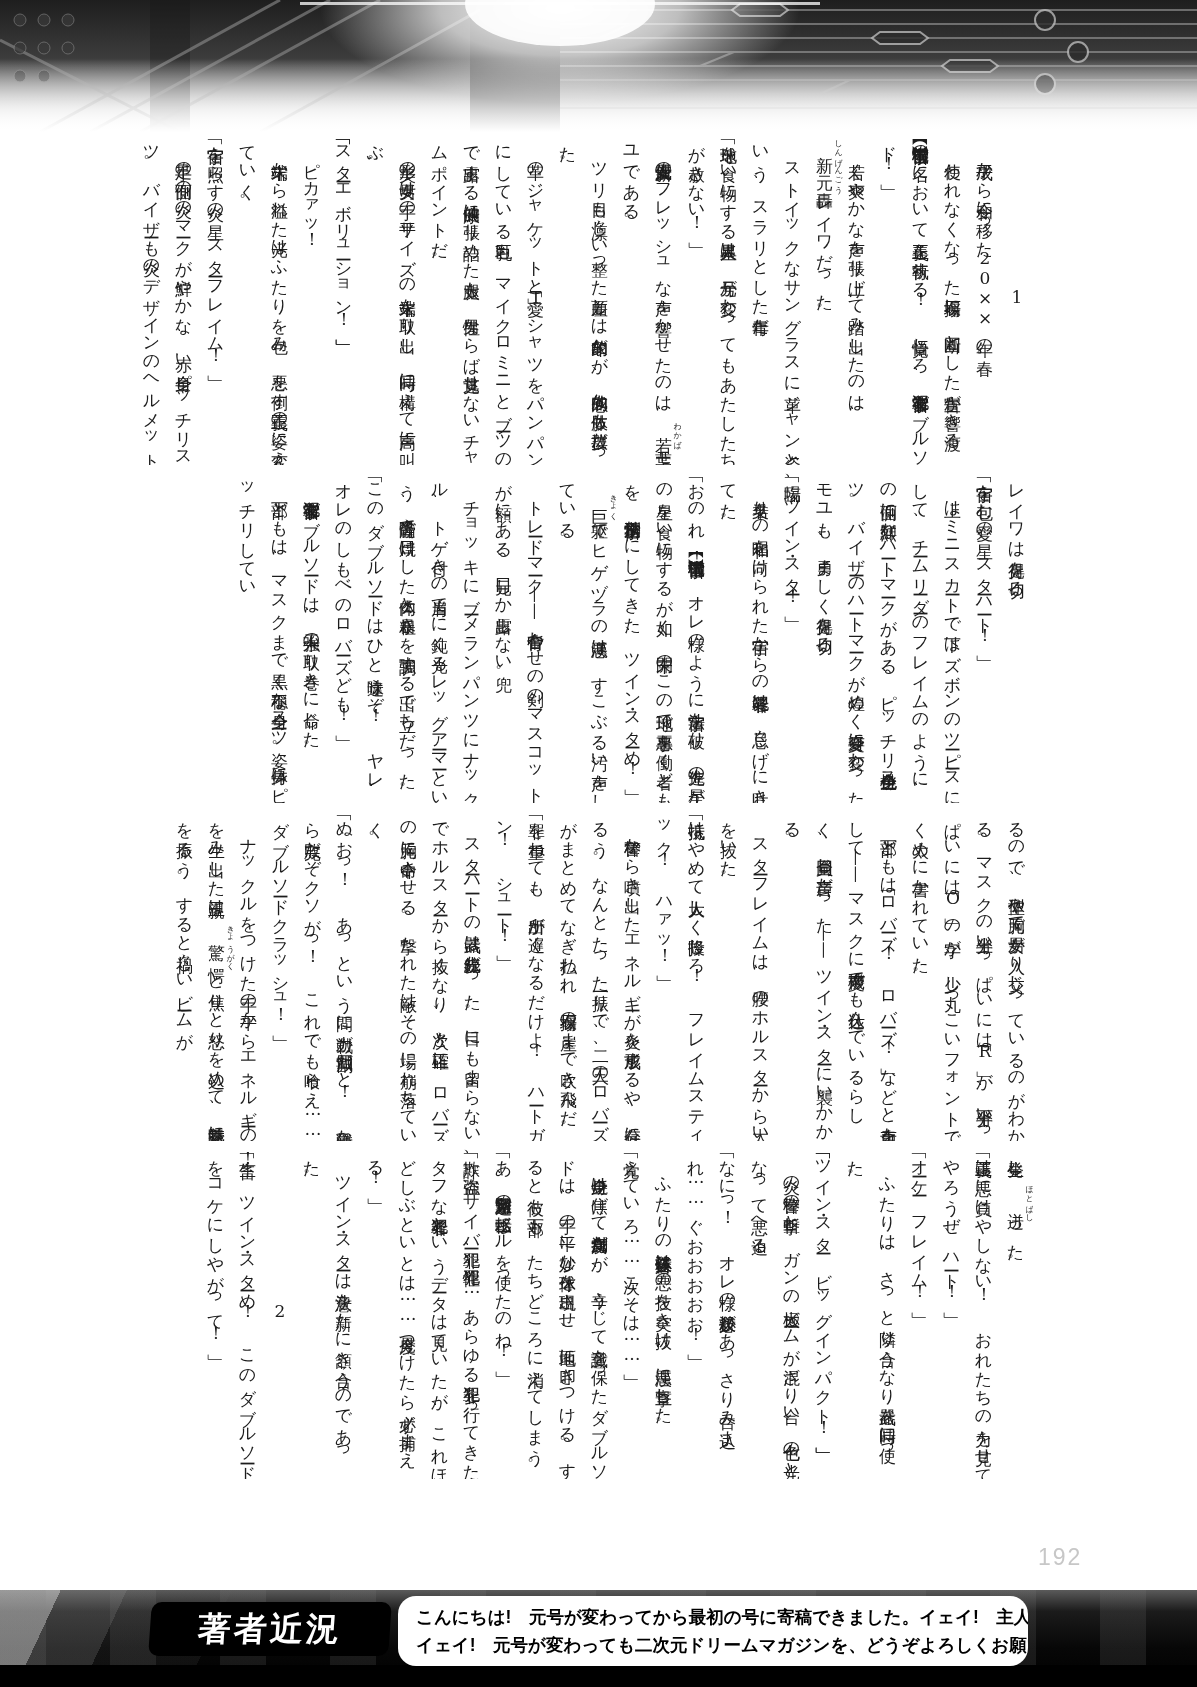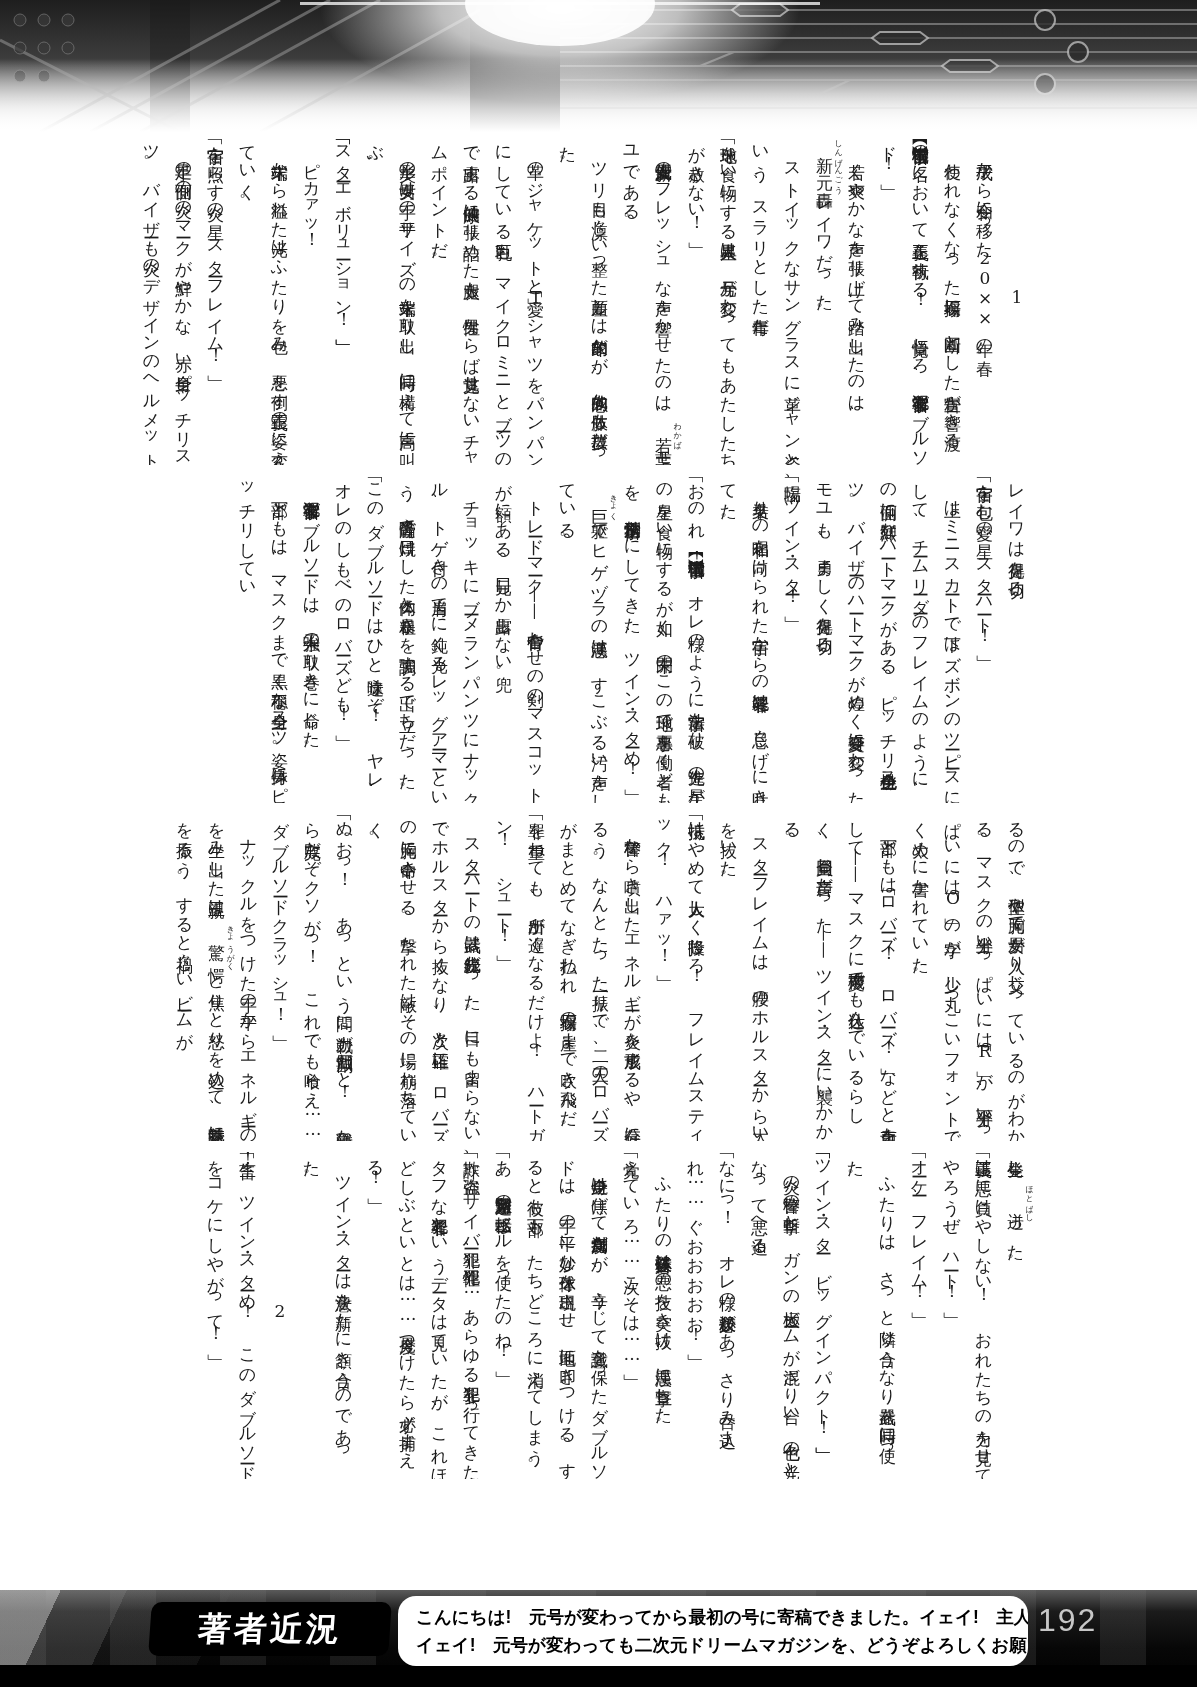--- a/index.html
+++ b/index.html
@@ -13,23 +13,23 @@
         text-orientation:upright;-webkit-text-orientation:upright;
         width:895px;height:331px;overflow:hidden;margin-bottom:7px;
         font-size:17px;line-height:32px;color:#1c1c1c;}
   .band p{margin:0;padding:0;}
   .p-indent{text-indent:1em;}
   .p-flush{text-indent:0;}
   .p-section{text-indent:9em;}
   ruby rt{font-size:8px;letter-spacing:0;}
   .vdash{text-orientation:sideways;-webkit-text-orientation:sideways;}
   
-  .page-number{position:absolute;left:1038px;top:1602px;z-index:5;
+  .page-number{position:absolute;left:1038px;top:1544px;z-index:5;
         font-family:"Liberation Sans","DejaVu Sans",sans-serif;
-        font-size:32px;letter-spacing:2px;color:#c7c7c7;}
+        font-size:23px;letter-spacing:2px;color:#c7c7c7;}
   
   .footer-band{position:absolute;left:0;top:1590px;width:1197px;height:97px;
         background:
           repeating-linear-gradient(90deg, rgba(130,130,130,.16) 0 46px, rgba(0,0,0,0) 46px 110px),
           linear-gradient(115deg, rgba(215,215,215,.55) 0 55px, rgba(140,140,140,.30) 55px 115px, rgba(90,90,90,.15) 115px 210px, rgba(0,0,0,0) 210px),
           linear-gradient(180deg,#5a5a5a 0%,#1b1b1b 22%,#070707 60%,#000000 100%);}
   .footer-band::after{content:"";position:absolute;left:0;bottom:0;width:100%;height:22px;background:#000;}
   .author-label{position:absolute;left:150px;top:12px;width:240px;height:54px;
         background:#000;border-radius:10px;display:flex;align-items:center;justify-content:center;
         color:#fff;font-family:"Liberation Sans","DejaVu Sans",sans-serif;

